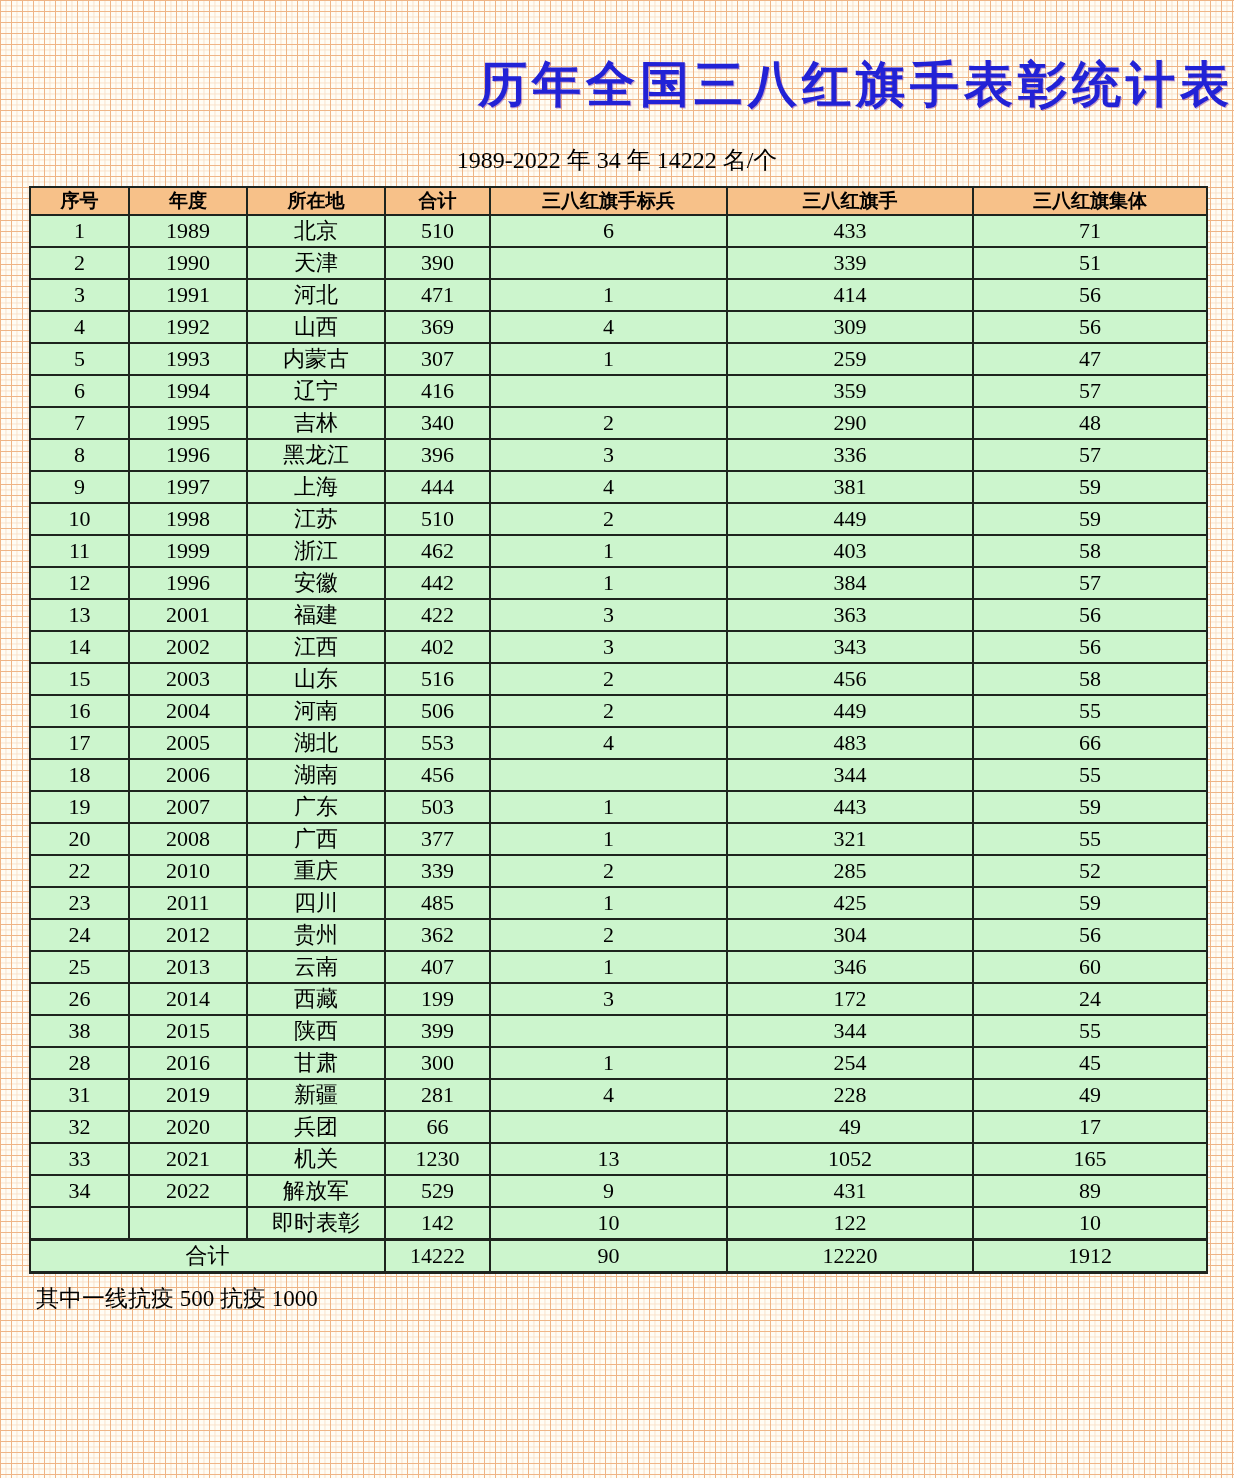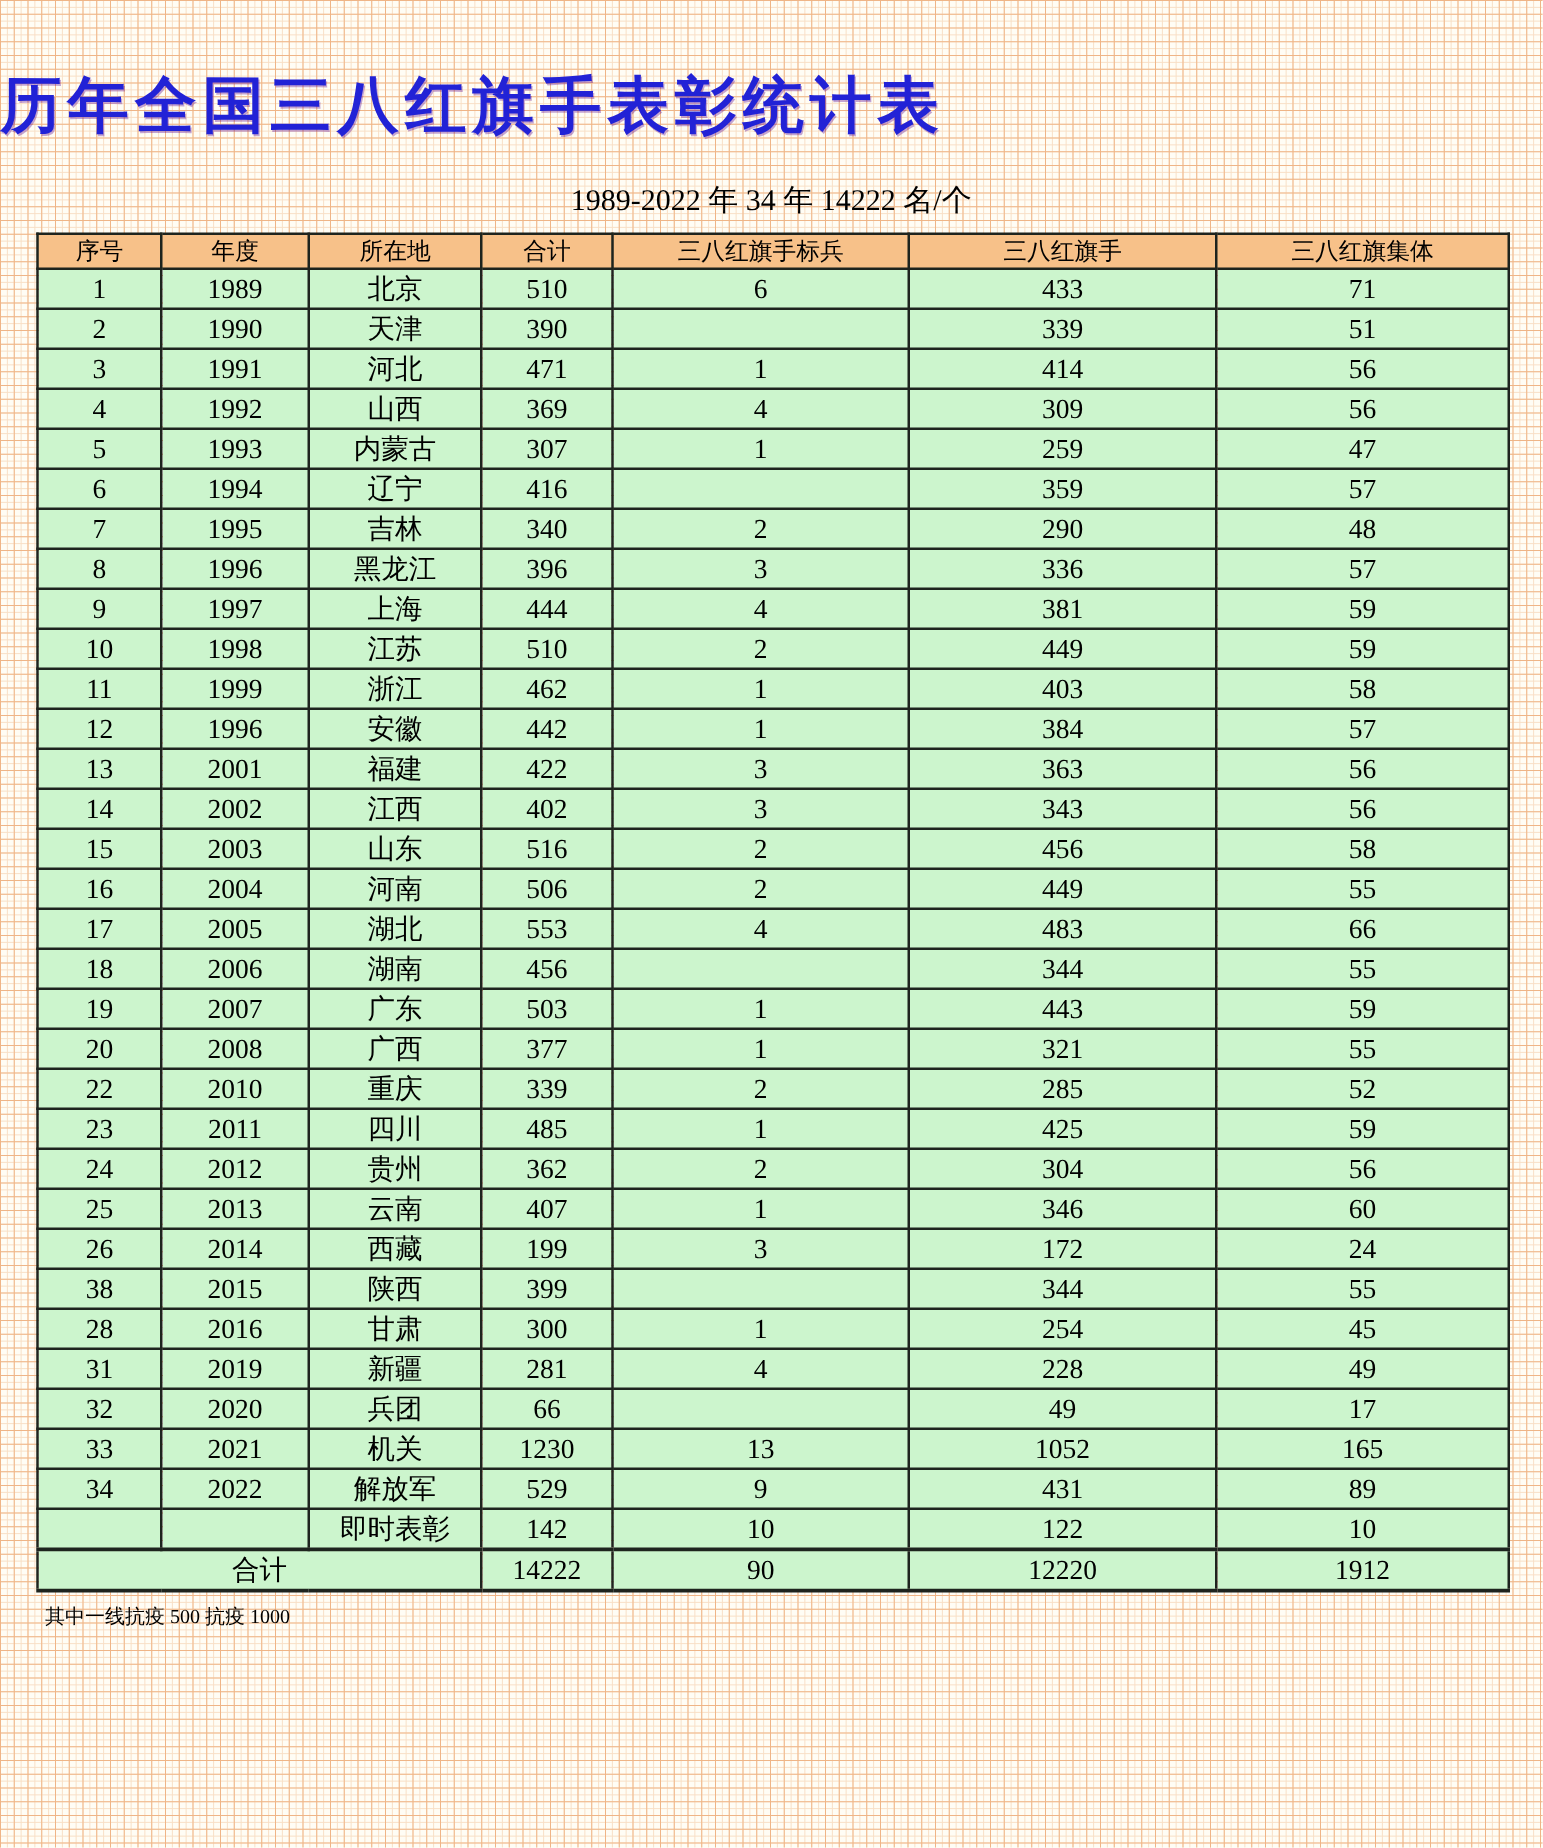--- a/index.html
+++ b/index.html
@@ -12,21 +12,21 @@
       linear-gradient(to bottom,#efb586 1px,transparent 1px),
       linear-gradient(to right,#f8dfc6 1px,transparent 1px),
       linear-gradient(to bottom,#f8dfc6 1px,transparent 1px);
     background-size:11px 11px,11px 11px,5.5px 5.5px,5.5px 5.5px;
     font-family:"Liberation Serif","DejaVu Serif",serif;
     color:#000;
     overflow:hidden;
   }
   .title{
     margin-top:52px;
-    text-align:left;
+    text-align:right;
     font-size:49px;
     font-weight:bold;
     letter-spacing:5px;
     color:#2222d6;
     font-family:"DejaVu Sans","Liberation Sans",sans-serif;
     text-shadow:1px 1px 0 rgba(90,0,140,0.35);
   }
   .subtitle{
     margin-top:26px;
     text-align:center;
@@ -39,21 +39,21 @@
     border-collapse:collapse;
     table-layout:fixed;
     border:2px solid #1e241e;
   }
   table.stats th{
     background:#f7c189;
     border:2px solid #1e241e;
     height:25px;
     padding:0;
     font-family:"DejaVu Sans","Liberation Sans",sans-serif;
-    font-weight:normal;
+    font-weight:bold;
     font-size:19px;
     text-align:center;
     vertical-align:middle;
   }
   table.stats td{
     background:#ccf5cd;
     border:2px solid #1e241e;
     height:29.1px;
     padding:0;
     font-size:22px;
@@ -61,21 +61,21 @@
     vertical-align:middle;
     overflow:hidden;
     white-space:nowrap;
   }
   tr.total-row td{
     border-top:3px solid #1e241e;
     border-bottom:3px solid #1e241e;
   }
   .footnote{
     margin:9px 0 0 36px;
-    font-size:16px;
+    font-size:23px;
     color:#000;
   }
   col.c-index{width:99px;}
   col.c-year{width:118px;}
   col.c-location{width:138px;}
   col.c-total{width:105px;}
   col.c-biaobing{width:237px;}
   col.c-hongqishou{width:246px;}
   col.c-jiti{width:234px;}
 </style>

